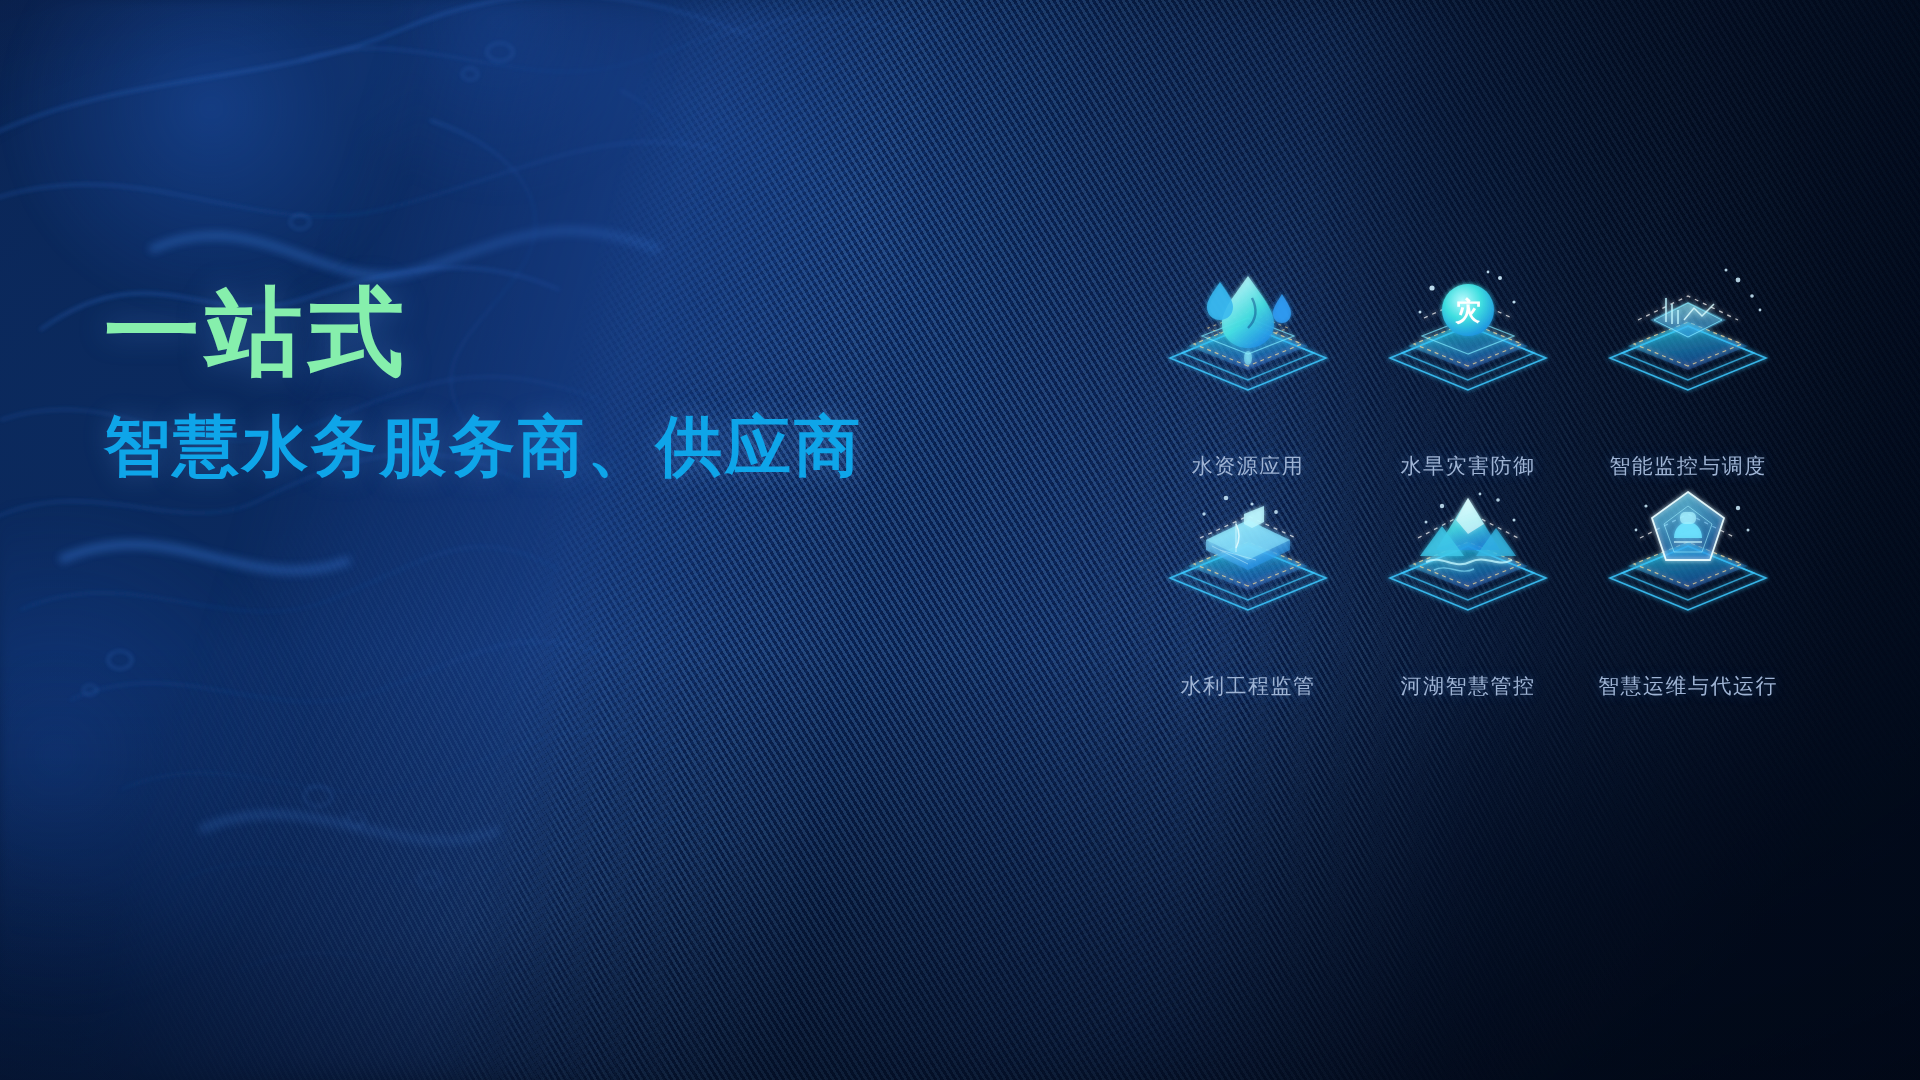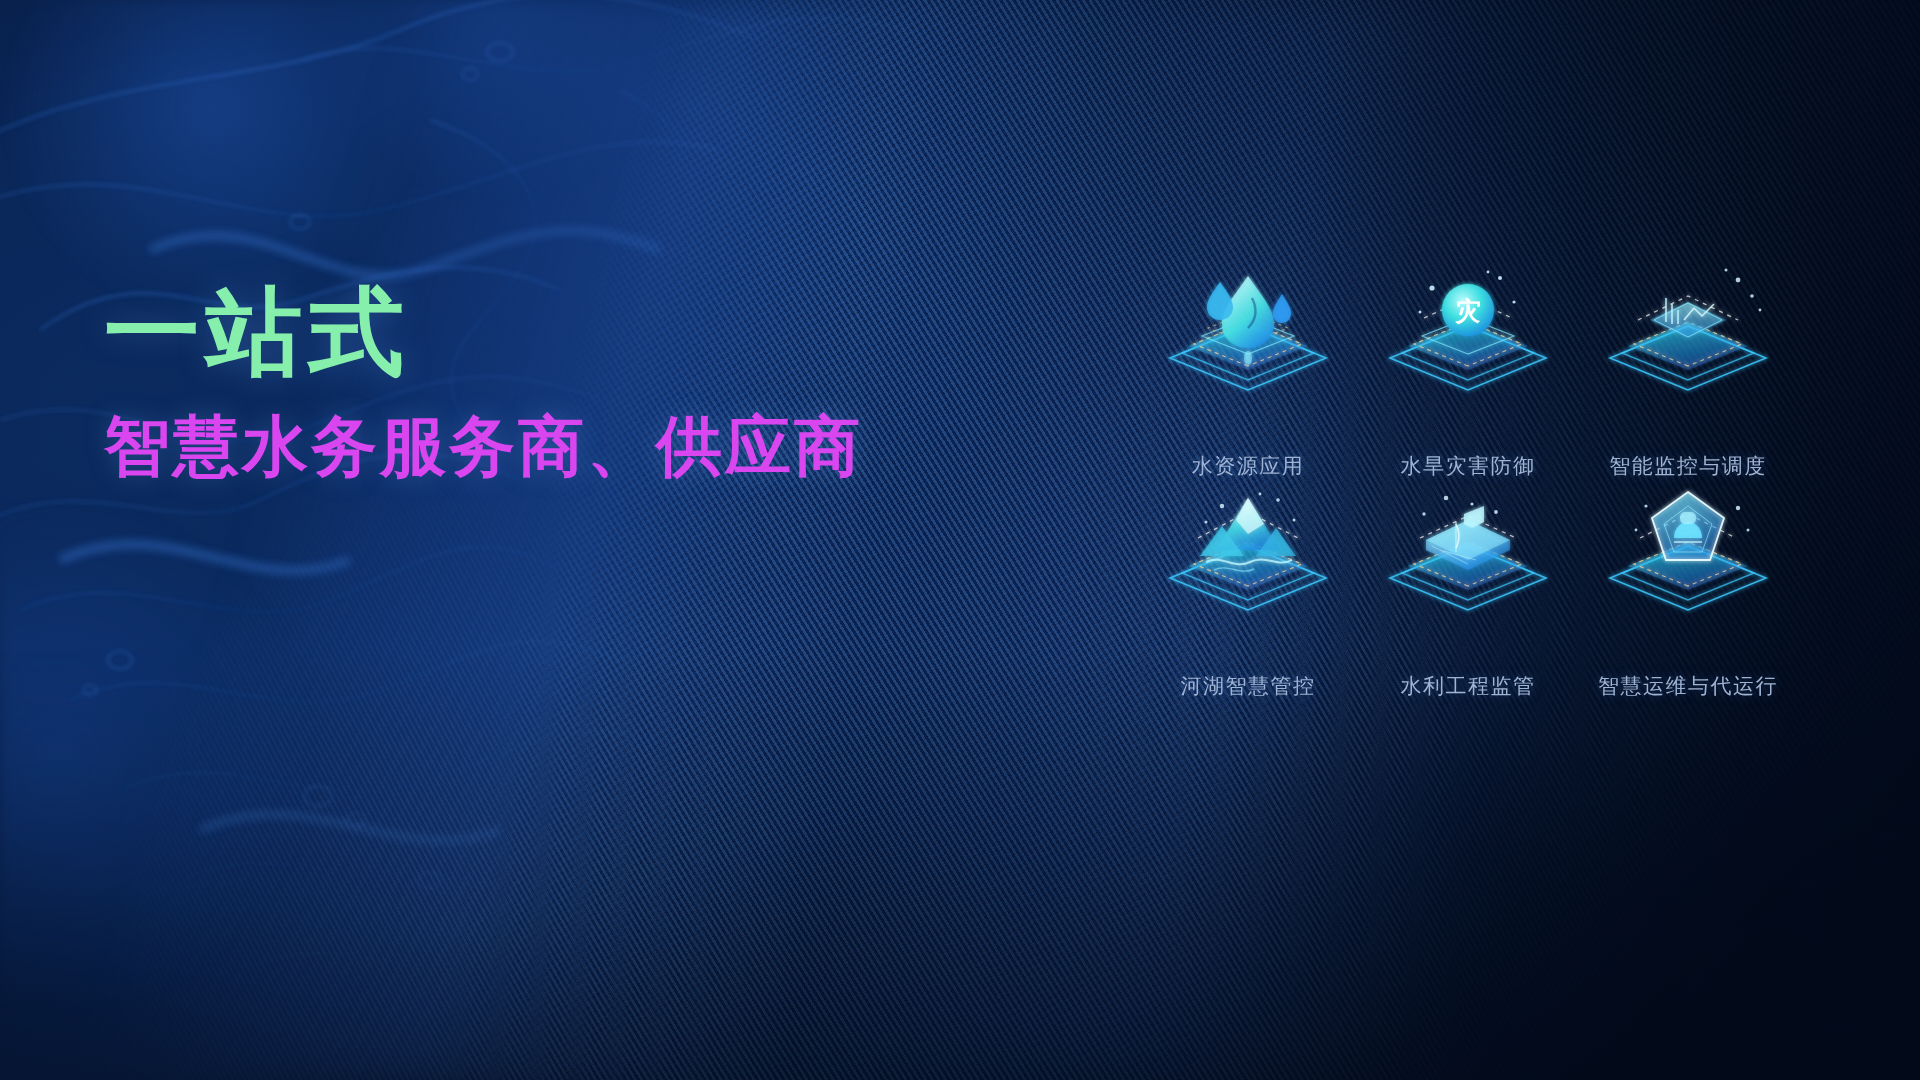--- a/index.html
+++ b/index.html
@@ -117,21 +117,21 @@
     line-height: 1.08;
     margin: 0;
     text-shadow: 0 0 30px rgba(90,150,235,.35);
     white-space: nowrap;
   }
   .subhead {
     margin: 26px 0 0 0;
     font-size: 66px;
     font-weight: 700;
     letter-spacing: 3px;
-    color: #d946ef;
+    color: #0ea5e9;
     line-height: 1.12;
     text-shadow: 0 0 26px rgba(100,160,240,.30);
     white-space: nowrap;
   }
 
   
   .icon-grid {
     position: absolute;
     left: 1138px;
     top: 258px;
@@ -352,61 +352,20 @@
           </g>
         </svg>
       </div>
       <div class="icon-label">智能监控与调度</div>
     </div>
 
     <div class="icon-cell">
       <div class="icon-art">
         <svg viewBox="0 0 200 160" aria-hidden="true">
           <defs>
-            <linearGradient id="plateE" x1="0" y1="0" x2="0.4" y2="1">
-              <stop offset="0%" stop-color="#2fe0df" stop-opacity=".85"></stop>
-              <stop offset="100%" stop-color="#1a73d8" stop-opacity=".52"></stop>
-            </linearGradient>
-            <linearGradient id="mtG" x1="0.3" y1="0" x2="0.7" y2="1">
-              <stop offset="0%" stop-color="#d8fdff" stop-opacity=".95"></stop>
-              <stop offset="50%" stop-color="#46dbe6" stop-opacity=".85"></stop>
-              <stop offset="100%" stop-color="#1d82e0" stop-opacity=".7"></stop>
-            </linearGradient>
-          </defs>
-          <g filter="url(#gl1)">
-            <polygon points="100,132 22,100 100,68 178,100" fill="none" stroke="#3cc9ff" stroke-width="1.6" opacity=".85"></polygon>
-            <polygon points="100,122 34,95 100,68 166,95" fill="none" stroke="#3cc9ff" stroke-width="1.4" opacity=".7"></polygon>
-            <polygon points="100,112 40,88 100,64 160,88" fill="url(#plateE)" opacity=".6"></polygon>
-            <polygon points="100,108 46,86 100,64 154,86" fill="none" stroke="#f0d79a" stroke-width="1.2" stroke-dasharray="4 4" opacity=".75"></polygon>
-            <polyline points="50,60 100,34 150,60" fill="none" stroke="#ffffff" stroke-width="1.3" stroke-dasharray="4 5" opacity=".7"></polyline>
-          </g>
-          <g filter="url(#gl1)">
-            <polygon points="100,20 132,72 68,72" fill="url(#mtG)" opacity=".9"></polygon>
-            <polygon points="100,20 116,46 100,56 88,42" fill="#e9feff" opacity=".65"></polygon>
-            <polygon points="74,48 96,78 52,78" fill="#3fc8e8" opacity=".75"></polygon>
-            <polygon points="128,50 148,78 108,78" fill="#35b8e4" opacity=".7"></polygon>
-            <path d="M58 84 C 74 76, 86 92, 102 84 C 118 76, 130 90, 144 82" fill="none" stroke="#bff6ff" stroke-width="2" opacity=".8"></path>
-            <path d="M66 92 C 80 85, 92 98, 106 91" fill="none" stroke="#8fe8ff" stroke-width="1.4" opacity=".6"></path>
-          </g>
-          <g fill="#cfefff" opacity=".85">
-            <circle cx="74" cy="28" r="2.2"></circle>
-              <circle cx="130" cy="22" r="1.8"></circle>
-            <circle cx="146" cy="42" r="1.5"></circle>
-              <circle cx="58" cy="44" r="1.5"></circle>
-            <circle cx="112" cy="16" r="1.4"></circle>
-          </g>
-        </svg>
-      </div>
-      <div class="icon-label">河湖智慧管控</div>
-    </div>
-
-    <div class="icon-cell">
-      <div class="icon-art">
-        <svg viewBox="0 0 200 160" aria-hidden="true">
-          <defs>
             <linearGradient id="plateD" x1="0" y1="0" x2="0.4" y2="1">
               <stop offset="0%" stop-color="#2fe0df" stop-opacity=".85"></stop>
               <stop offset="100%" stop-color="#1a73d8" stop-opacity=".52"></stop>
             </linearGradient>
             <linearGradient id="damG" x1="0" y1="0" x2="0.6" y2="1">
               <stop offset="0%" stop-color="#a9f6ff" stop-opacity=".9"></stop>
               <stop offset="100%" stop-color="#2190ea" stop-opacity=".7"></stop>
             </linearGradient>
           </defs>
           <g filter="url(#gl1)">
@@ -435,20 +394,61 @@
           </g>
         </svg>
       </div>
       <div class="icon-label">水利工程监管</div>
     </div>
 
     <div class="icon-cell">
       <div class="icon-art">
         <svg viewBox="0 0 200 160" aria-hidden="true">
           <defs>
+            <linearGradient id="plateE" x1="0" y1="0" x2="0.4" y2="1">
+              <stop offset="0%" stop-color="#2fe0df" stop-opacity=".85"></stop>
+              <stop offset="100%" stop-color="#1a73d8" stop-opacity=".52"></stop>
+            </linearGradient>
+            <linearGradient id="mtG" x1="0.3" y1="0" x2="0.7" y2="1">
+              <stop offset="0%" stop-color="#d8fdff" stop-opacity=".95"></stop>
+              <stop offset="50%" stop-color="#46dbe6" stop-opacity=".85"></stop>
+              <stop offset="100%" stop-color="#1d82e0" stop-opacity=".7"></stop>
+            </linearGradient>
+          </defs>
+          <g filter="url(#gl1)">
+            <polygon points="100,132 22,100 100,68 178,100" fill="none" stroke="#3cc9ff" stroke-width="1.6" opacity=".85"></polygon>
+            <polygon points="100,122 34,95 100,68 166,95" fill="none" stroke="#3cc9ff" stroke-width="1.4" opacity=".7"></polygon>
+            <polygon points="100,112 40,88 100,64 160,88" fill="url(#plateE)" opacity=".6"></polygon>
+            <polygon points="100,108 46,86 100,64 154,86" fill="none" stroke="#f0d79a" stroke-width="1.2" stroke-dasharray="4 4" opacity=".75"></polygon>
+            <polyline points="50,60 100,34 150,60" fill="none" stroke="#ffffff" stroke-width="1.3" stroke-dasharray="4 5" opacity=".7"></polyline>
+          </g>
+          <g filter="url(#gl1)">
+            <polygon points="100,20 132,72 68,72" fill="url(#mtG)" opacity=".9"></polygon>
+            <polygon points="100,20 116,46 100,56 88,42" fill="#e9feff" opacity=".65"></polygon>
+            <polygon points="74,48 96,78 52,78" fill="#3fc8e8" opacity=".75"></polygon>
+            <polygon points="128,50 148,78 108,78" fill="#35b8e4" opacity=".7"></polygon>
+            <path d="M58 84 C 74 76, 86 92, 102 84 C 118 76, 130 90, 144 82" fill="none" stroke="#bff6ff" stroke-width="2" opacity=".8"></path>
+            <path d="M66 92 C 80 85, 92 98, 106 91" fill="none" stroke="#8fe8ff" stroke-width="1.4" opacity=".6"></path>
+          </g>
+          <g fill="#cfefff" opacity=".85">
+            <circle cx="74" cy="28" r="2.2"></circle>
+              <circle cx="130" cy="22" r="1.8"></circle>
+            <circle cx="146" cy="42" r="1.5"></circle>
+              <circle cx="58" cy="44" r="1.5"></circle>
+            <circle cx="112" cy="16" r="1.4"></circle>
+          </g>
+        </svg>
+      </div>
+      <div class="icon-label">河湖智慧管控</div>
+    </div>
+
+    <div class="icon-cell">
+      <div class="icon-art">
+        <svg viewBox="0 0 200 160" aria-hidden="true">
+          <defs>
             <linearGradient id="plateF" x1="0" y1="0" x2="0.4" y2="1">
               <stop offset="0%" stop-color="#2fe0df" stop-opacity=".85"></stop>
               <stop offset="100%" stop-color="#1a73d8" stop-opacity=".52"></stop>
             </linearGradient>
             <linearGradient id="shG" x1="0.3" y1="0" x2="0.7" y2="1">
               <stop offset="0%" stop-color="#7fe9ff" stop-opacity=".55"></stop>
               <stop offset="100%" stop-color="#1c7fdc" stop-opacity=".35"></stop>
             </linearGradient>
           </defs>
           <g filter="url(#gl1)">

